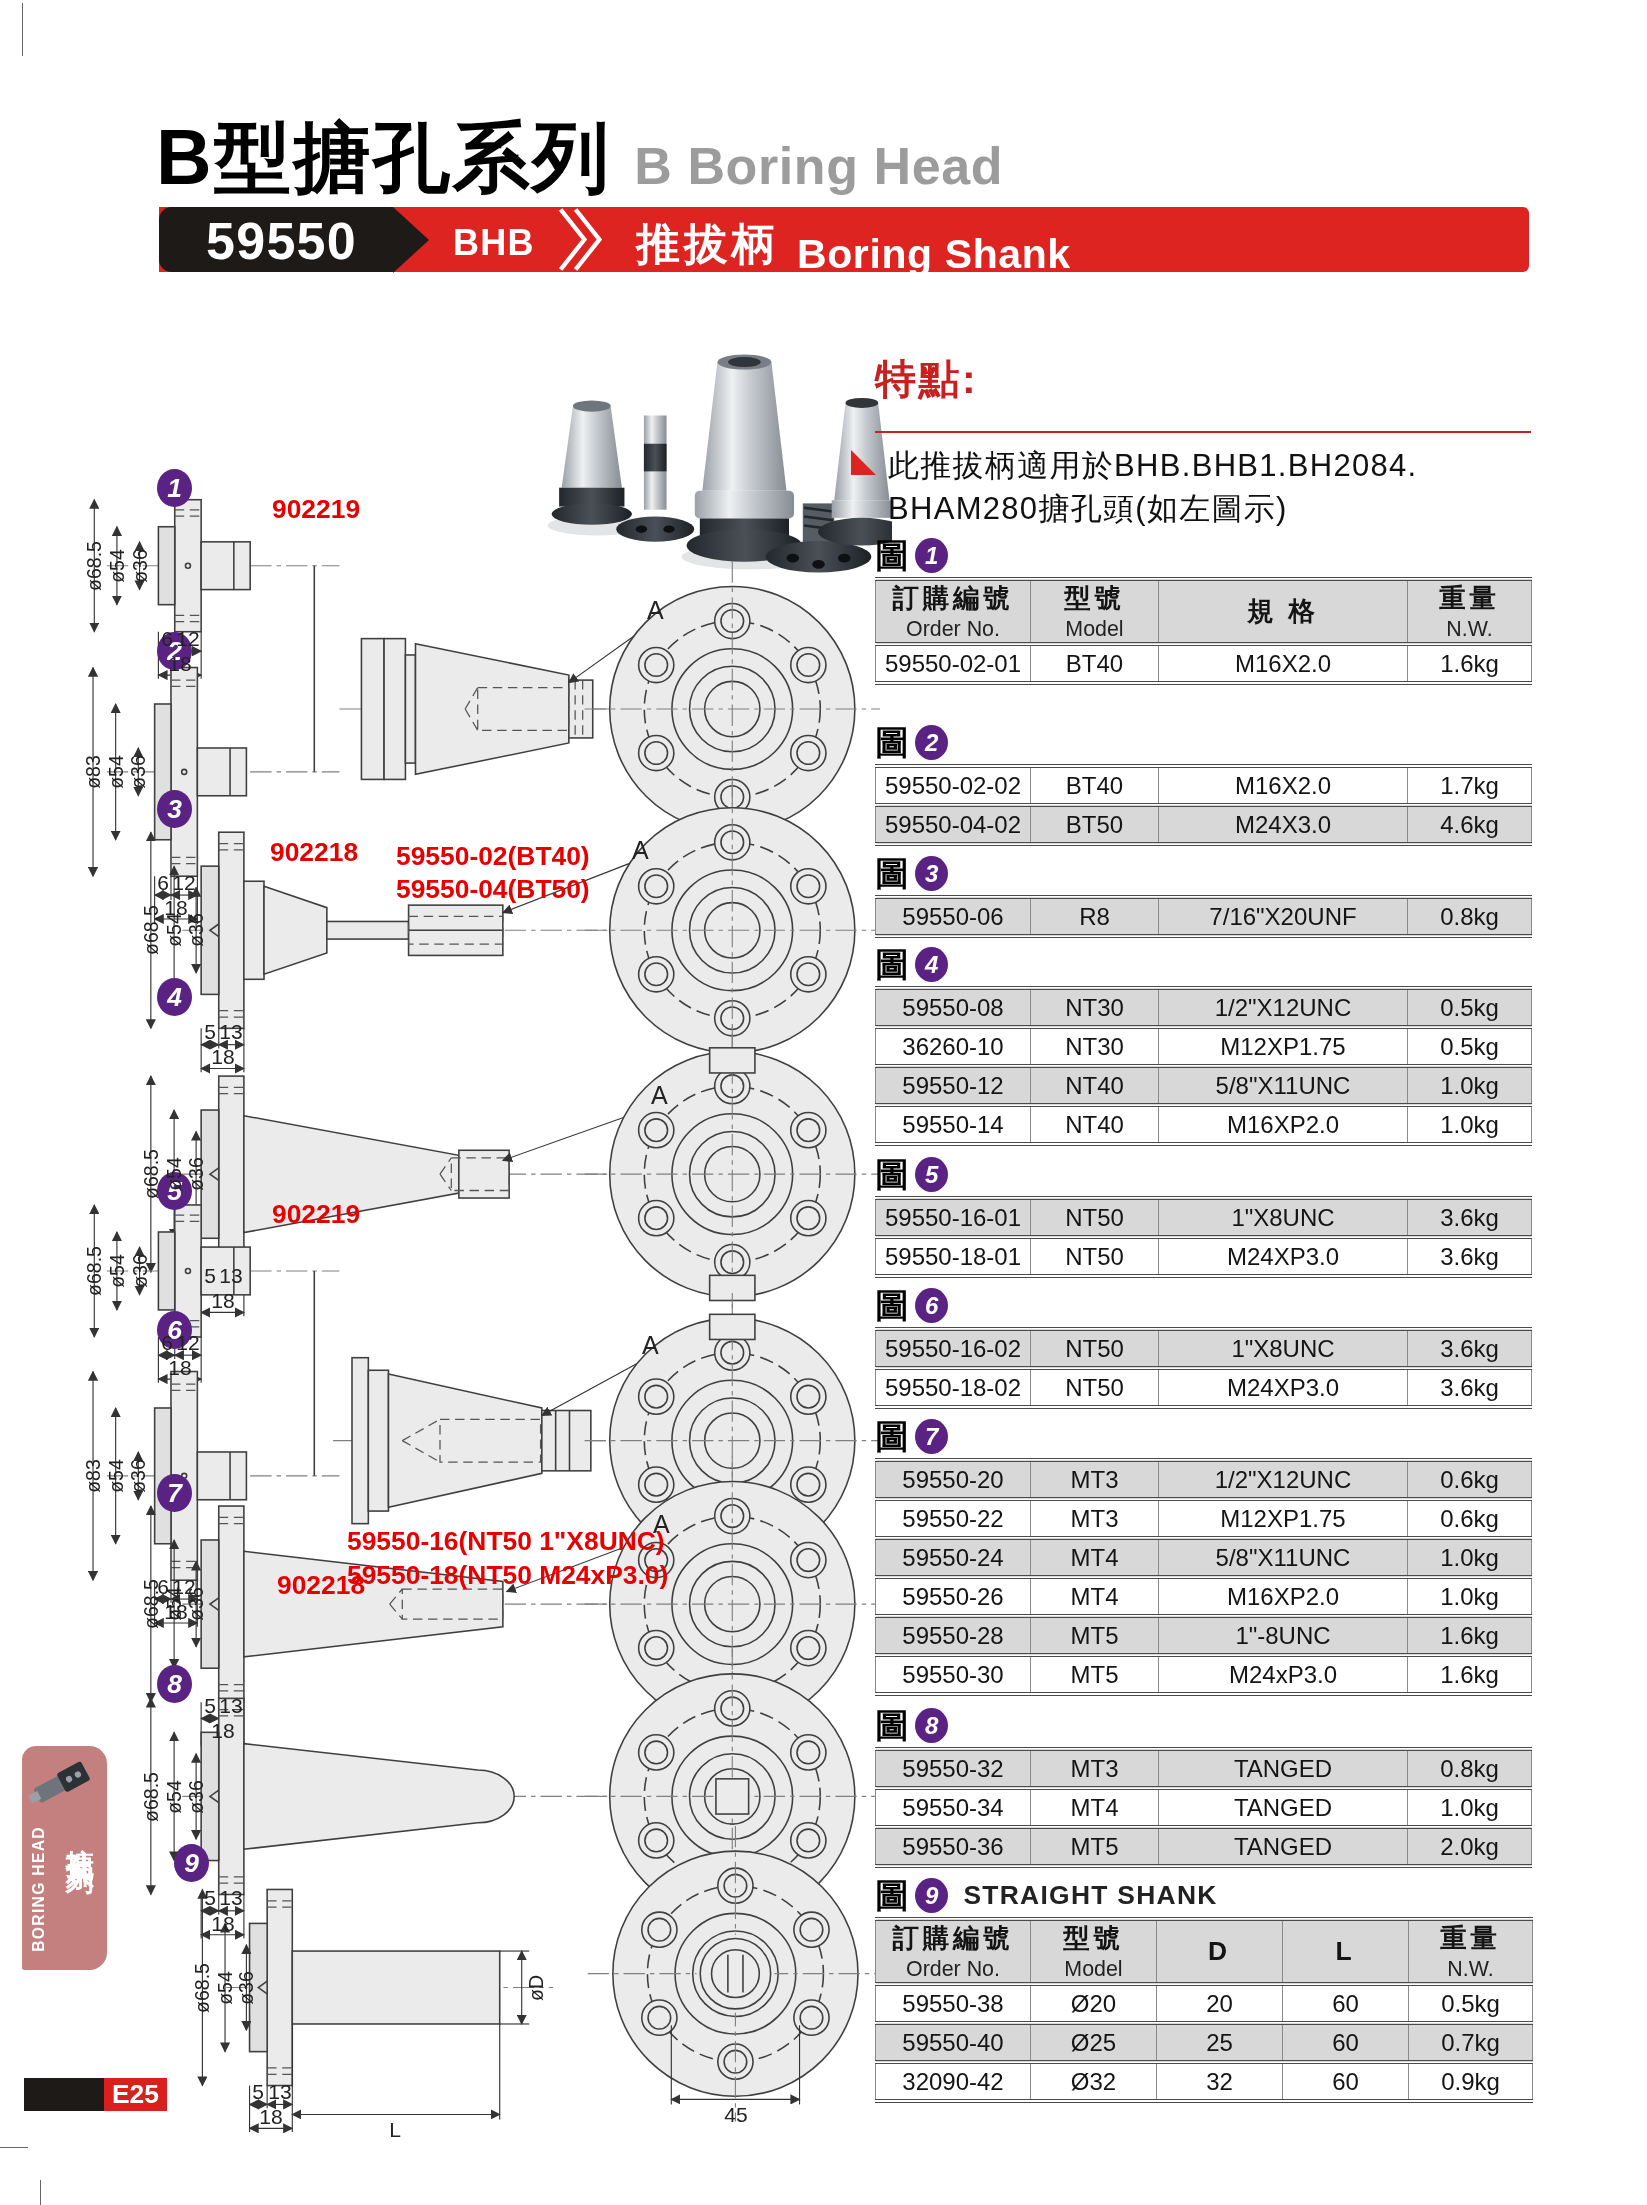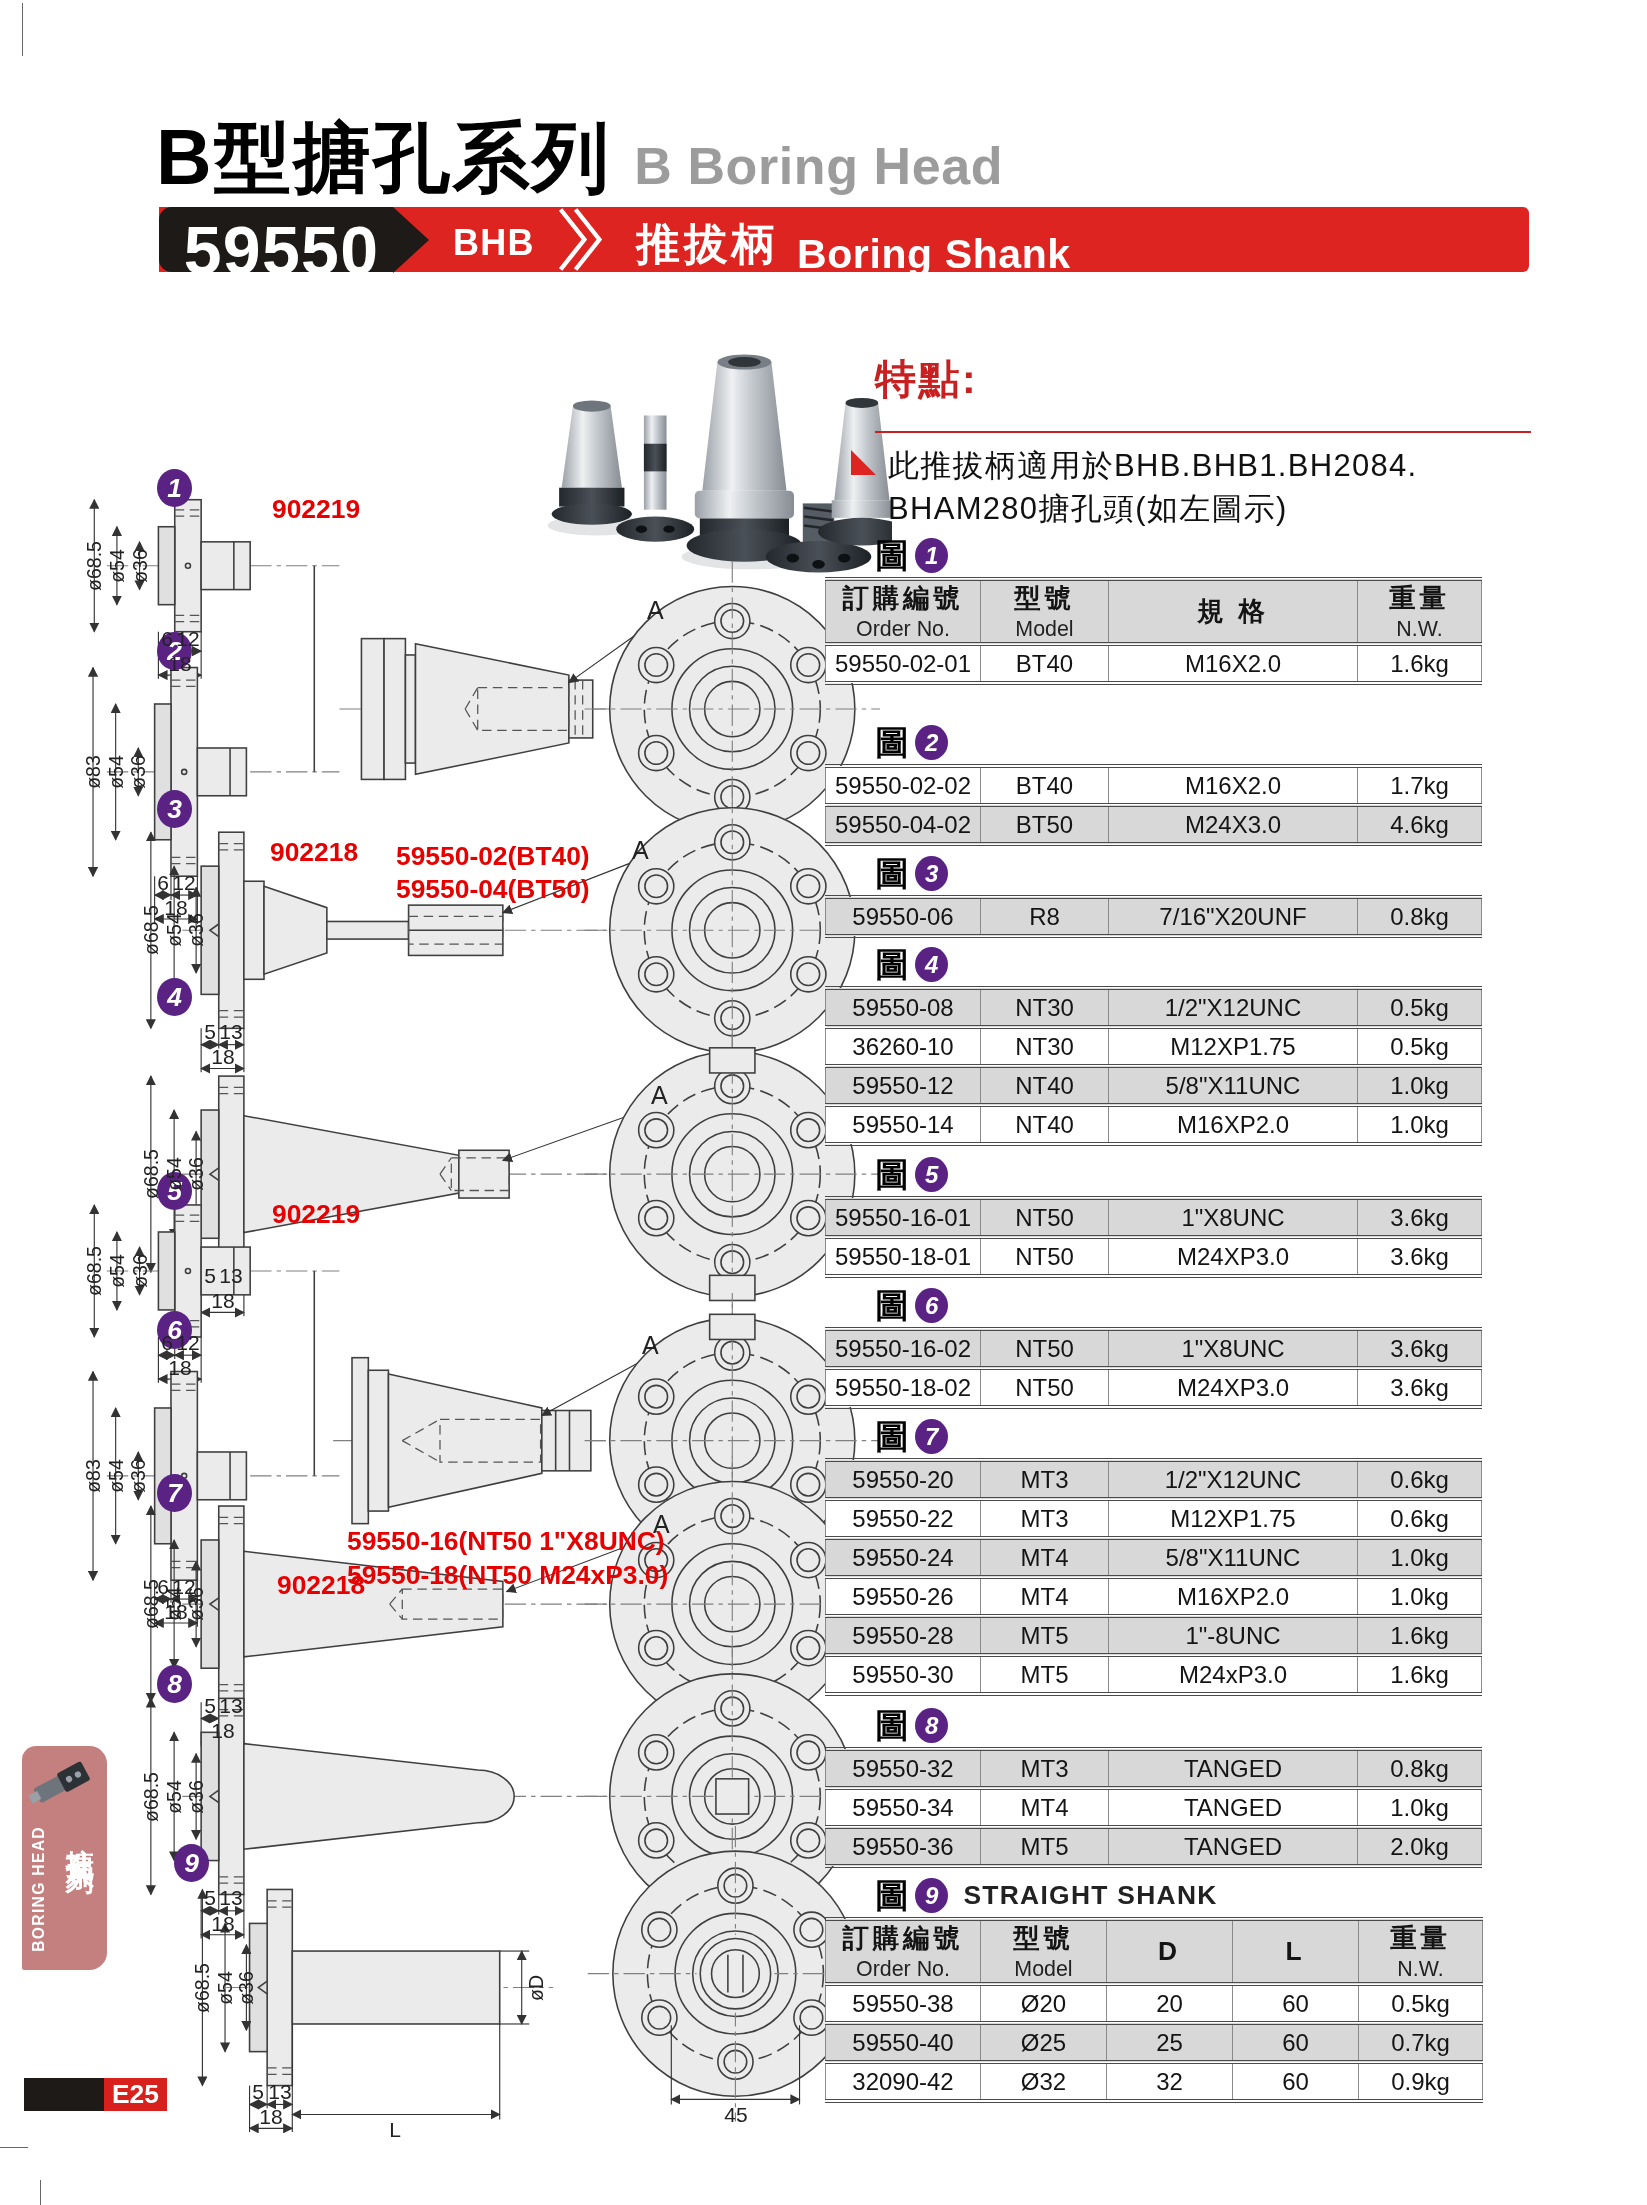--- a/index.html
+++ b/index.html
@@ -6,39 +6,39 @@
   .page{position:relative;width:1648px;height:2205px;background:#ffffff;overflow:hidden;
         font-family:"Liberation Sans",sans-serif;color:#1a1a1a;}
   
   .title-row{position:absolute;left:156px;top:107px;display:flex;align-items:baseline;gap:22.6px;}
   .title-zh{font-size:77px;font-weight:bold;color:#000;letter-spacing:2.5px;}
   .title-en{font-size:52px;font-weight:bold;color:#9c9c9c;letter-spacing:0.6px;}
   .banner{position:absolute;left:159px;top:207px;width:1370px;height:65px;background:#dd2420;border-radius:0 6.3px 6.3px 0;}
   .flag{position:absolute;left:0;top:0;width:234px;height:65px;background:#1d1a18;border-radius:12.6px 0 0 12.6px;}
   .flag-tip{position:absolute;left:234px;top:0;width:0;height:0;
             border-top:33px solid transparent;border-bottom:33px solid transparent;border-left:36px solid #1d1a18;}
-  .flag-code{position:absolute;left:19px;top:3.8px;width:207px;text-align:center;font-size:68px;font-weight:bold;color:#fff;letter-spacing:1.3px;}
+  .flag-code{position:absolute;left:19px;top:3.8px;width:207px;text-align:center;font-size:52px;font-weight:bold;color:#fff;letter-spacing:1.3px;}
   .banner-series{position:absolute;left:294px;top:15px;font-size:36px;font-weight:bold;color:#fff;letter-spacing:1.3px;}
   .banner-chev{position:absolute;left:395px;top:0;}
   .banner-zh{position:absolute;left:477px;top:7.5px;font-size:44px;font-weight:bold;color:#fff;letter-spacing:3.8px;}
   .banner-en{position:absolute;left:638px;top:24px;font-size:41px;font-weight:bold;color:#fff;letter-spacing:0.6px;}
   
   .feat-head{position:absolute;left:875px;top:352px;font-size:41px;font-weight:bold;color:#c82020;letter-spacing:2.5px;}
   .feat-rule{position:absolute;left:875px;top:431px;width:656px;height:1.9px;background:#c82020;}
   .feat-tri{position:absolute;left:851px;top:450px;width:0;height:0;border-bottom:25px solid #dd2420;border-right:25px solid transparent;}
   .feat-line{position:absolute;left:888px;font-size:31px;color:#111;letter-spacing:1.3px;}
   
   .figlabel{position:absolute;left:875px;display:flex;align-items:center;gap:6.3px;height:35px;}
   .figlabel .tu{font-size:34px;font-weight:bold;color:#000;}
   .badge{display:flex;align-items:center;justify-content:center;background:#5a2383;color:#fff;
          font-weight:bold;font-style:italic;border-radius:50%;}
   .badge-s{width:33px;height:35px;font-size:24px;}
   .badge-l{position:absolute;width:35px;height:38px;font-size:26.4px;}
   .ss-note{font-size:26.4px;font-weight:bold;color:#222;margin-left:8.8px;letter-spacing:1.3px;}
-  table.spec{position:absolute;left:825px;width:656px;border-collapse:collapse;table-layout:fixed;}
+  table.spec{position:absolute;left:875px;width:656px;border-collapse:collapse;table-layout:fixed;}
   table.spec td,table.spec th{border-top:4.4px double #4a4a4a;border-bottom:4.4px double #4a4a4a;
       border-left:1.3px solid #8a8a8a;border-right:1.3px solid #8a8a8a;text-align:center;vertical-align:middle;
       padding:0;font-weight:normal;}
   table.spec td{height:35px;font-size:24px;color:#141414;}
   table.spec th{height:57px;background:#d8d8d8;}
   td.co{font-weight:bold;}
   tr.gray td{background:#d8d8d8;}
   tr.white td{background:#ffffff;}
   th .zh{font-size:26.4px;font-weight:bold;color:#141414;letter-spacing:3.8px;}
   th .en{font-size:21.4px;color:#222;margin-top:1.3px;}

